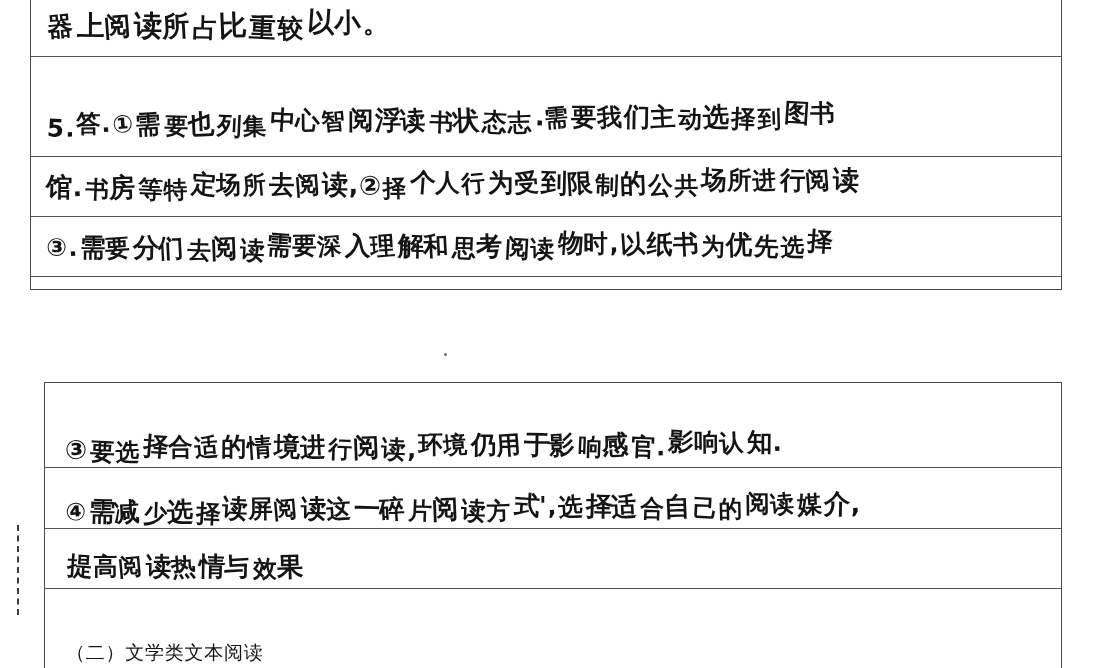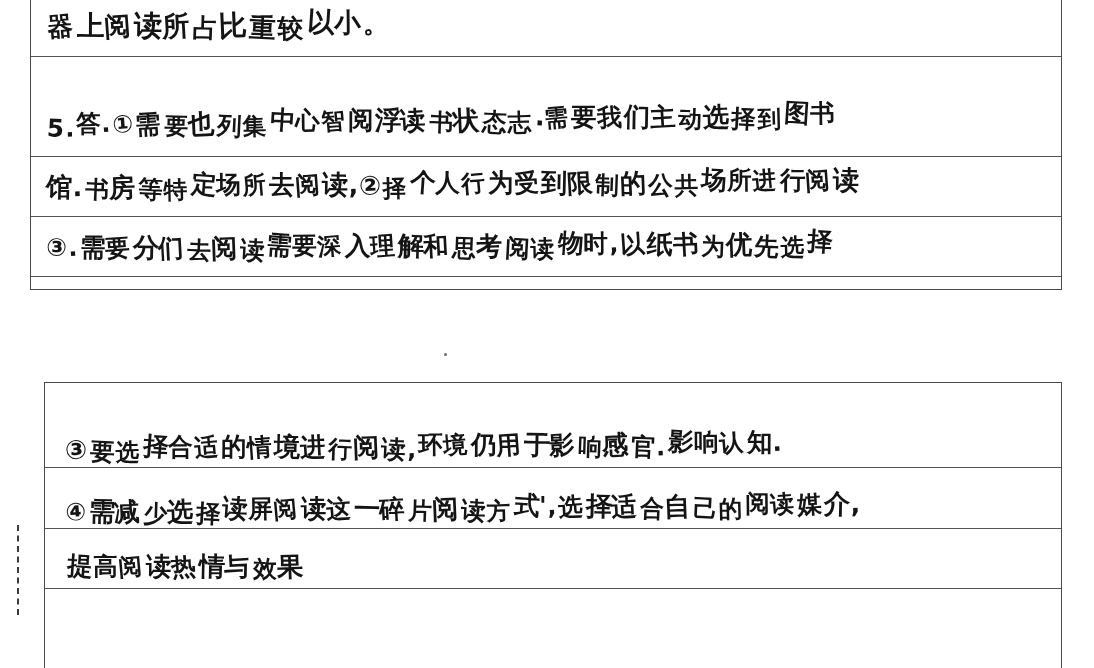--- a/index.html
+++ b/index.html
@@ -104,16 +104,17 @@
     <div class="rule-line" style="top:205px;"></div>
     <div class="rule-line" style="top:225px; left:14px; right:640px; border-bottom:none;"></div>
   </div>
 
   <div class="hand-row" style="left:66px; top:430px; font-size:25px; transform: rotate(-0.5deg);"><span class="glyph" style="transform: rotate(-1.8deg) translateY(1.1px) scale(1.0525);">③</span><span class="glyph" style="transform: rotate(3.6deg) translateY(2.2px) scale(0.9825);">要</span><span class="glyph" style="transform: rotate(-0.9deg) translateY(2.2px) scale(0.9475);">选</span><span class="glyph" style="transform: rotate(4.5deg) translateY(-2.2px) scale(1.0175);">择</span><span class="glyph" style="transform: rotate(0deg) translateY(-2.2px) scale(0.9825);">合</span><span class="glyph" style="transform: rotate(-4.5deg) translateY(-2.2px) scale(0.9475);">适</span><span class="glyph" style="transform: rotate(0.9deg) translateY(-1.1px) scale(1.0175);">的</span><span class="glyph" style="transform: rotate(-3.6deg) translateY(-1.1px) scale(0.9825);">情</span><span class="glyph" style="transform: rotate(1.8deg) translateY(0px) scale(1.0525);">境</span><span class="glyph" style="transform: rotate(-2.7deg) translateY(0px) scale(1.0175);">进</span><span class="glyph" style="transform: rotate(2.7deg) translateY(1.1px) scale(0.9475);">行</span><span class="glyph" style="transform: rotate(-1.8deg) translateY(1.1px) scale(1.0525);">阅</span><span class="glyph" style="transform: rotate(3.6deg) translateY(2.2px) scale(0.9825);">读</span><span class="glyph" style="transform: rotate(-0.9deg) translateY(2.2px) scale(0.9475);">,</span><span class="glyph" style="transform: rotate(4.5deg) translateY(-2.2px) scale(1.0175);"> </span><span class="glyph" style="transform: rotate(0deg) translateY(-2.2px) scale(0.9825);">环</span><span class="glyph" style="transform: rotate(-4.5deg) translateY(-2.2px) scale(0.9475);">境</span><span class="glyph" style="transform: rotate(0.9deg) translateY(-1.1px) scale(1.0175);">仍</span><span class="glyph" style="transform: rotate(-3.6deg) translateY(-1.1px) scale(0.9825);">用</span><span class="glyph" style="transform: rotate(1.8deg) translateY(0px) scale(1.0525);">于</span><span class="glyph" style="transform: rotate(-2.7deg) translateY(0px) scale(1.0175);">影</span><span class="glyph" style="transform: rotate(2.7deg) translateY(1.1px) scale(0.9475);">响</span><span class="glyph" style="transform: rotate(-1.8deg) translateY(1.1px) scale(1.0525);">感</span><span class="glyph" style="transform: rotate(3.6deg) translateY(2.2px) scale(0.9825);">官</span><span class="glyph" style="transform: rotate(-0.9deg) translateY(2.2px) scale(0.9475);">.</span><span class="glyph" style="transform: rotate(4.5deg) translateY(-2.2px) scale(1.0175);">影</span><span class="glyph" style="transform: rotate(0deg) translateY(-2.2px) scale(0.9825);">响</span><span class="glyph" style="transform: rotate(-4.5deg) translateY(-2.2px) scale(0.9475);">认</span><span class="glyph" style="transform: rotate(0.9deg) translateY(-1.1px) scale(1.0175);">知</span><span class="glyph" style="transform: rotate(-3.6deg) translateY(-1.1px) scale(0.9825);">.</span></div>
 
   <div class="hand-row" style="left:66px; top:492px; font-size:25px; transform: rotate(-0.6deg);"><span class="glyph" style="transform: rotate(-3.6deg) translateY(-1.1px) scale(0.9825);">④</span><span class="glyph" style="transform: rotate(1.8deg) translateY(0px) scale(1.0525);">需</span><span class="glyph" style="transform: rotate(-2.7deg) translateY(0px) scale(1.0175);">减</span><span class="glyph" style="transform: rotate(2.7deg) translateY(1.1px) scale(0.9475);">少</span><span class="glyph" style="transform: rotate(-1.8deg) translateY(1.1px) scale(1.0525);">选</span><span class="glyph" style="transform: rotate(3.6deg) translateY(2.2px) scale(0.9825);">择</span><span class="glyph" style="transform: rotate(-0.9deg) translateY(2.2px) scale(0.9475);"> </span><span class="glyph" style="transform: rotate(4.5deg) translateY(-2.2px) scale(1.0175);">读</span><span class="glyph" style="transform: rotate(0deg) translateY(-2.2px) scale(0.9825);">屏</span><span class="glyph" style="transform: rotate(-4.5deg) translateY(-2.2px) scale(0.9475);">阅</span><span class="glyph" style="transform: rotate(0.9deg) translateY(-1.1px) scale(1.0175);">读</span><span class="glyph" style="transform: rotate(-3.6deg) translateY(-1.1px) scale(0.9825);">这</span><span class="glyph" style="transform: rotate(1.8deg) translateY(0px) scale(1.0525);">一</span><span class="glyph" style="transform: rotate(-2.7deg) translateY(0px) scale(1.0175);">碎</span><span class="glyph" style="transform: rotate(2.7deg) translateY(1.1px) scale(0.9475);">片</span><span class="glyph" style="transform: rotate(-1.8deg) translateY(1.1px) scale(1.0525);">阅</span><span class="glyph" style="transform: rotate(3.6deg) translateY(2.2px) scale(0.9825);">读</span><span class="glyph" style="transform: rotate(-0.9deg) translateY(2.2px) scale(0.9475);">方</span><span class="glyph" style="transform: rotate(4.5deg) translateY(-2.2px) scale(1.0175);">式</span><span class="glyph" style="transform: rotate(0deg) translateY(-2.2px) scale(0.9825);">'</span><span class="glyph" style="transform: rotate(-4.5deg) translateY(-2.2px) scale(0.9475);">,</span><span class="glyph" style="transform: rotate(0.9deg) translateY(-1.1px) scale(1.0175);"> </span><span class="glyph" style="transform: rotate(-3.6deg) translateY(-1.1px) scale(0.9825);">选</span><span class="glyph" style="transform: rotate(1.8deg) translateY(0px) scale(1.0525);">择</span><span class="glyph" style="transform: rotate(-2.7deg) translateY(0px) scale(1.0175);">适</span><span class="glyph" style="transform: rotate(2.7deg) translateY(1.1px) scale(0.9475);">合</span><span class="glyph" style="transform: rotate(-1.8deg) translateY(1.1px) scale(1.0525);">自</span><span class="glyph" style="transform: rotate(3.6deg) translateY(2.2px) scale(0.9825);">己</span><span class="glyph" style="transform: rotate(-0.9deg) translateY(2.2px) scale(0.9475);">的</span><span class="glyph" style="transform: rotate(4.5deg) translateY(-2.2px) scale(1.0175);"> </span><span class="glyph" style="transform: rotate(0deg) translateY(-2.2px) scale(0.9825);">阅</span><span class="glyph" style="transform: rotate(-4.5deg) translateY(-2.2px) scale(0.9475);">读</span><span class="glyph" style="transform: rotate(0.9deg) translateY(-1.1px) scale(1.0175);"> </span><span class="glyph" style="transform: rotate(-3.6deg) translateY(-1.1px) scale(0.9825);">媒</span><span class="glyph" style="transform: rotate(1.8deg) translateY(0px) scale(1.0525);">介</span><span class="glyph" style="transform: rotate(-2.7deg) translateY(0px) scale(1.0175);">,</span></div>
 
   <div class="hand-row" style="left:66px; top:551px; font-size:25px; transform: rotate(-0.5deg);"><span class="glyph" style="transform: rotate(4.5deg) translateY(-2.2px) scale(1.0175);">提</span><span class="glyph" style="transform: rotate(0deg) translateY(-2.2px) scale(0.9825);">高</span><span class="glyph" style="transform: rotate(-4.5deg) translateY(-2.2px) scale(0.9475);">阅</span><span class="glyph" style="transform: rotate(0.9deg) translateY(-1.1px) scale(1.0175);">读</span><span class="glyph" style="transform: rotate(-3.6deg) translateY(-1.1px) scale(0.9825);">热</span><span class="glyph" style="transform: rotate(1.8deg) translateY(0px) scale(1.0525);">情</span><span class="glyph" style="transform: rotate(-2.7deg) translateY(0px) scale(1.0175);">与</span><span class="glyph" style="transform: rotate(2.7deg) translateY(1.1px) scale(0.9475);">效</span><span class="glyph" style="transform: rotate(-1.8deg) translateY(1.1px) scale(1.0525);">果</span></div>
 
+  <div class="printed-row" style="left:66px; top:640px;">（二）文学类文本阅读</div>
 
   <div class="margin-dash" style="left:17px; top:525px; height:90px;"></div>
 
 </div>
 
 </body></html>

